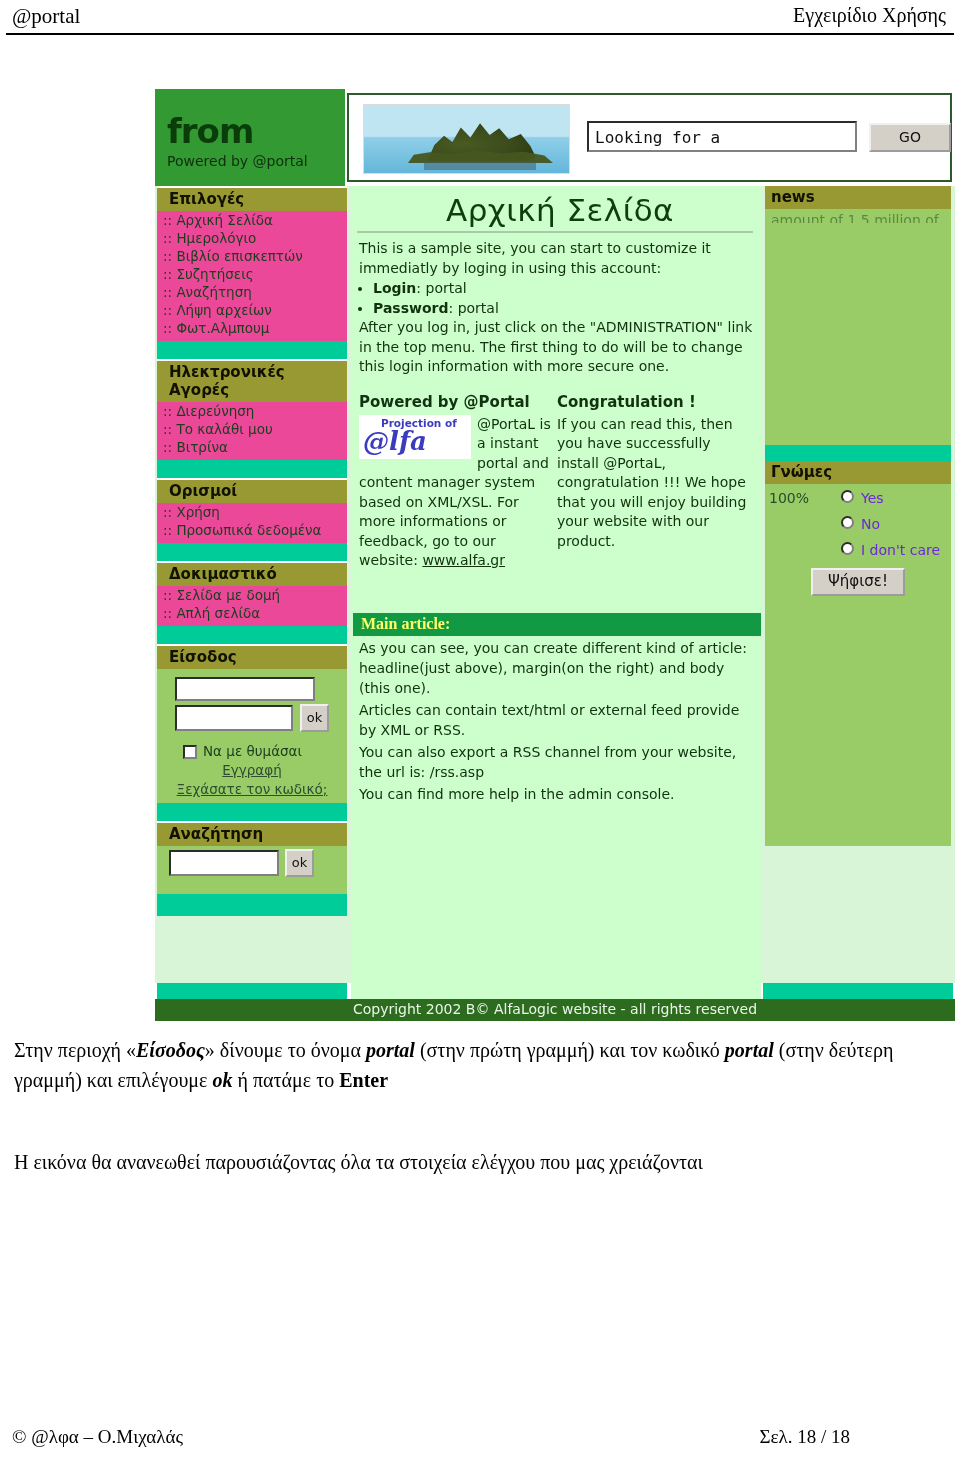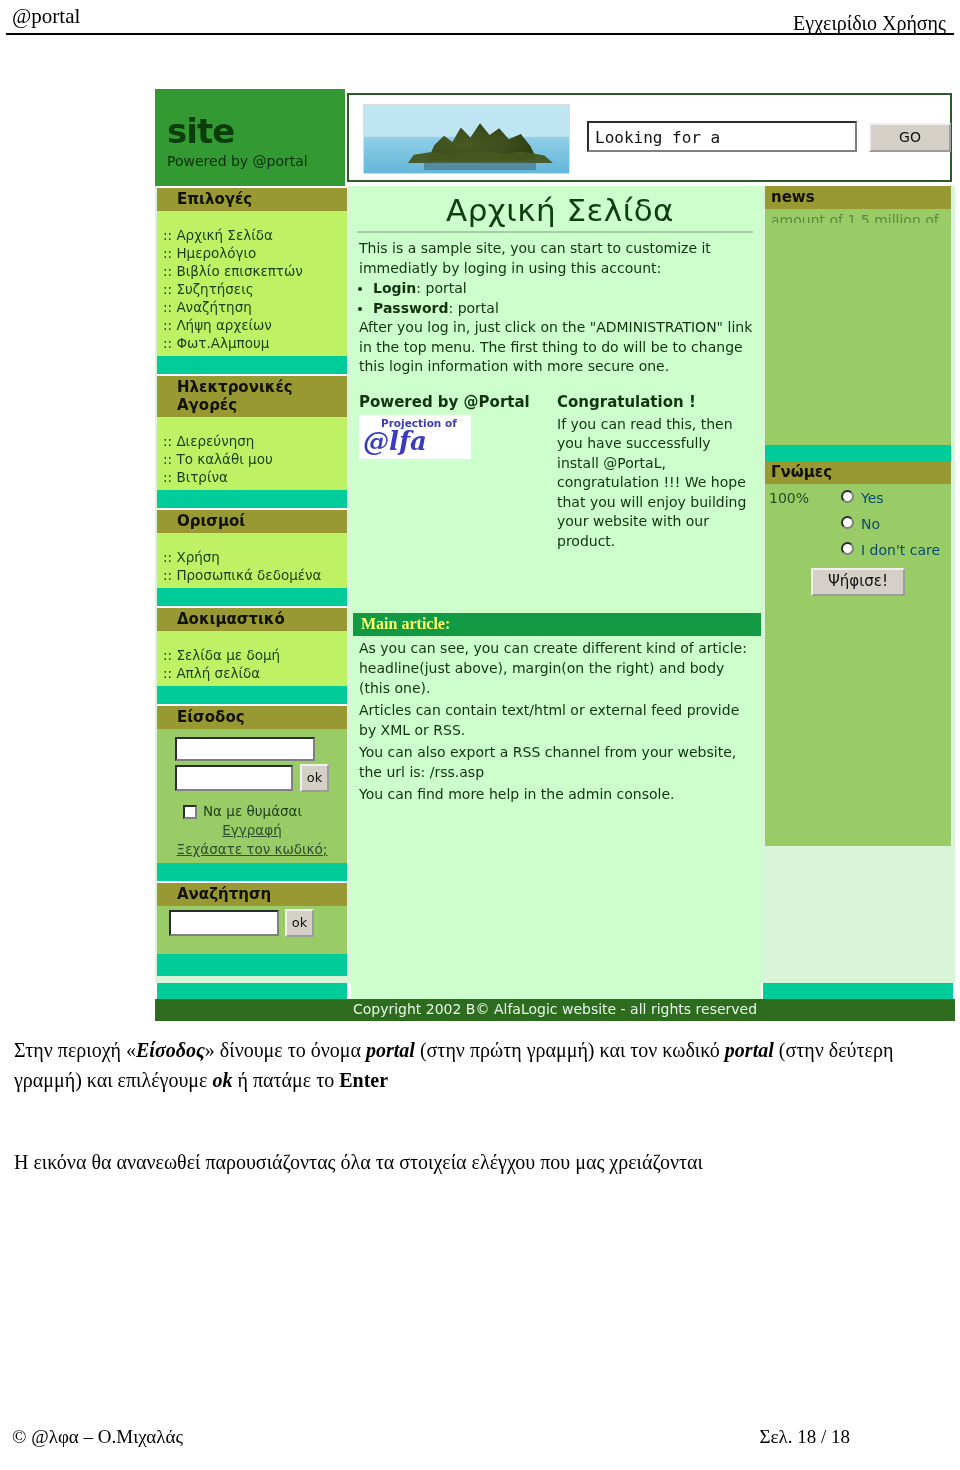--- a/index.html
+++ b/index.html
@@ -6,21 +6,21 @@
   body{
     width:960px;height:1470px;background:#ffffff;
     font-family:"Liberation Serif",serif;
     -webkit-font-smoothing:none;
   }
   .page{position:relative;width:960px;height:1470px;overflow:hidden;}
 
   
   .doc-header{position:absolute;left:0;top:4px;width:960px;height:34px;}
   .doc-header .left{position:absolute;left:12px;top:0;font-size:21px;color:#000;}
-  .doc-header .right{position:absolute;right:14px;top:8px;font-size:20px;color:#000;}
+  .doc-header .right{position:absolute;right:14px;top:0;font-size:20px;color:#000;}
   .doc-header .rule{position:absolute;left:6px;top:29px;width:948px;height:2px;background:#000;}
 
   
   .shot{position:absolute;left:5px;top:47px;width:950px;height:975px;background:#ffffff;
         font-family:"DejaVu Sans",sans-serif;}
   .shot-inner{position:absolute;left:150px;top:18px;width:800px;height:955px;background:#ffffff;}
 
   
   .topstrip{position:absolute;left:0;top:0;width:800px;height:24px;background:#336666;}
   .topstrip .links{position:absolute;right:4px;top:3px;color:#e8f5e8;font-size:14px;
@@ -50,23 +50,23 @@
   .go-btn{position:absolute;left:520px;top:28px;width:82px;height:29px;background:#d4d0c8;
           border:2px outset #f0f0f0;box-sizing:border-box;text-align:center;font-size:14px;color:#111;
           line-height:25px;}
 
   
   .body3{position:absolute;left:0;top:121px;width:800px;height:797px;background:#d8f5d8;}
 
   
   .lcol{position:absolute;left:2px;top:0;width:190px;}
   .block{margin:0 0 0 0;}
-  .bhead{background:#999933;color:#111100;font-weight:bold;font-size:15px;padding:2px 6px 3px 20px;
+  .bhead{background:#999933;color:#111100;font-weight:bold;font-size:15px;padding:2px 6px 3px 12px;
          border-top:2px solid #ffffff;}
-  .bbody{background:#bef264;padding:15px 0 4px 0;}
+  .bbody{background:#ec4899;padding:0 0 4px 0;}
   .litem{font-size:13.5px;color:#1d3d1d;padding:1px 0 1px 6px;white-space:nowrap;}
   .gap{height:18px;background:#00cc99;}
   .lcol .endgap{height:22px;background:#00cc99;}
 
   .loginbox{background:#99cc66;padding:6px 0 6px 0;}
   .inp1{margin:2px 0 0 18px;width:140px;height:24px;background:#fff;border:2px inset #808080;box-sizing:border-box;}
   .inprow{position:relative;height:30px;margin-top:4px;}
   .inp2{position:absolute;left:18px;top:0;width:118px;height:26px;background:#fff;border:2px inset #808080;box-sizing:border-box;}
   .okbtn{position:absolute;left:143px;top:-1px;width:29px;height:28px;background:#d4d0c8;border:2px outset #f0f0f0;
          box-sizing:border-box;text-align:center;font-size:13px;line-height:23px;color:#111;}
@@ -106,21 +106,21 @@
   .rcap{background:#999933;color:#111100;font-weight:bold;font-size:15px;padding:2px 6px 3px 6px;}
   .rbody{background:#99cc66;font-size:14px;color:#12320f;line-height:19px;padding:2px 6px 4px 6px;}
   .news-clip{height:12px;overflow:hidden;opacity:.45;}
   .rspace{background:#99cc66;height:218px;}
   .rgap{height:16px;background:#00cc99;}
   .poll-q{text-align:center;font-weight:bold;font-size:15px;color:#12320f;padding:4px 4px 2px 4px;line-height:18px;}
   .pollrow{position:relative;height:26px;}
   .pollpct{position:absolute;left:4px;top:3px;font-size:14px;color:#2a4a2a;}
   .radio{position:absolute;left:76px;top:4px;width:13px;height:13px;border-radius:50%;background:#fff;
          border:2px inset #808080;box-sizing:border-box;}
-  .polllbl{position:absolute;left:96px;top:3px;font-size:14px;color:#0c4a6e;}
+  .polllbl{position:absolute;left:96px;top:3px;font-size:14px;color:#6d28d9;}
   .votebtn{margin:4px auto 8px auto;width:94px;height:28px;background:#d4d0c8;border:2px outset #f0f0f0;
            box-sizing:border-box;text-align:center;line-height:23px;font-size:15px;color:#111;}
 
   
   .botstrip{position:absolute;left:0;top:918px;width:800px;height:16px;}
   .bs-a{position:absolute;left:2px;top:0;width:190px;height:16px;background:#00cc99;}
   .bs-b{position:absolute;left:196px;top:0;width:410px;height:16px;background:#ccffcc;}
   .bs-c{position:absolute;left:608px;top:0;width:190px;height:16px;background:#00cc99;}
   .copy{position:absolute;left:0;top:934px;width:800px;height:22px;background:#2d6b1f;color:#eaf7ea;
         text-align:center;font-size:14px;line-height:21px;}
@@ -147,21 +147,21 @@
     <div class="right">Εγχειρίδιο Χρήσης</div>
     <div class="rule"></div>
   </div>
 
   <div class="shot">
     <div class="shot-inner">
 
 
       <div class="brandrow">
         <div class="brandbox">
-          <div class="alfa">site</div>
+          <div class="alfa">from</div>
           <div class="pwr">Powered by @portal</div>
         </div>
         <div class="searchbox">
           <div class="photo">
             <div class="isle"></div>
             <div class="isle2"></div>
             <div class="reflect"></div>
           </div>
           <div class="srch-input">
             <span>Looking for a</span>
@@ -253,20 +253,21 @@
           </ul>
           <div class="ptxt">After you log in, just click on the "ADMINISTRATION" link in the top menu. The first thing to do will be to change this login information with more secure one.</div>
 
           <div class="twocol">
             <div class="tc-l">
               <div class="tc-h">Powered by @Portal</div>
               <div class="alogo">
                 <div class="p1">Projection of</div>
                 <div class="p2">@lfa</div>
               </div>
+              <div class="tc-t"><span>@PortaL is a instant portal and content manager system based on XML/XSL. For more informations or feedback, go to our website: </span><a href="#">www.alfa.gr</a></div>
             </div>
             <div class="tc-r">
               <div class="tc-h">Congratulation !</div>
               <div class="tc-t">If you can read this, then you have successfully install @PortaL, congratulation !!! We hope that you will enjoy building your website with our product.</div>
             </div>
           </div>
 
           <div class="mahead">Main article:</div>
           <div class="matxt">As you can see, you can create different kind of article: headline(just above), margin(on the right) and body (this one).</div>
           <div class="matxt">Articles can contain text/html or external feed provide by XML or RSS.</div>

